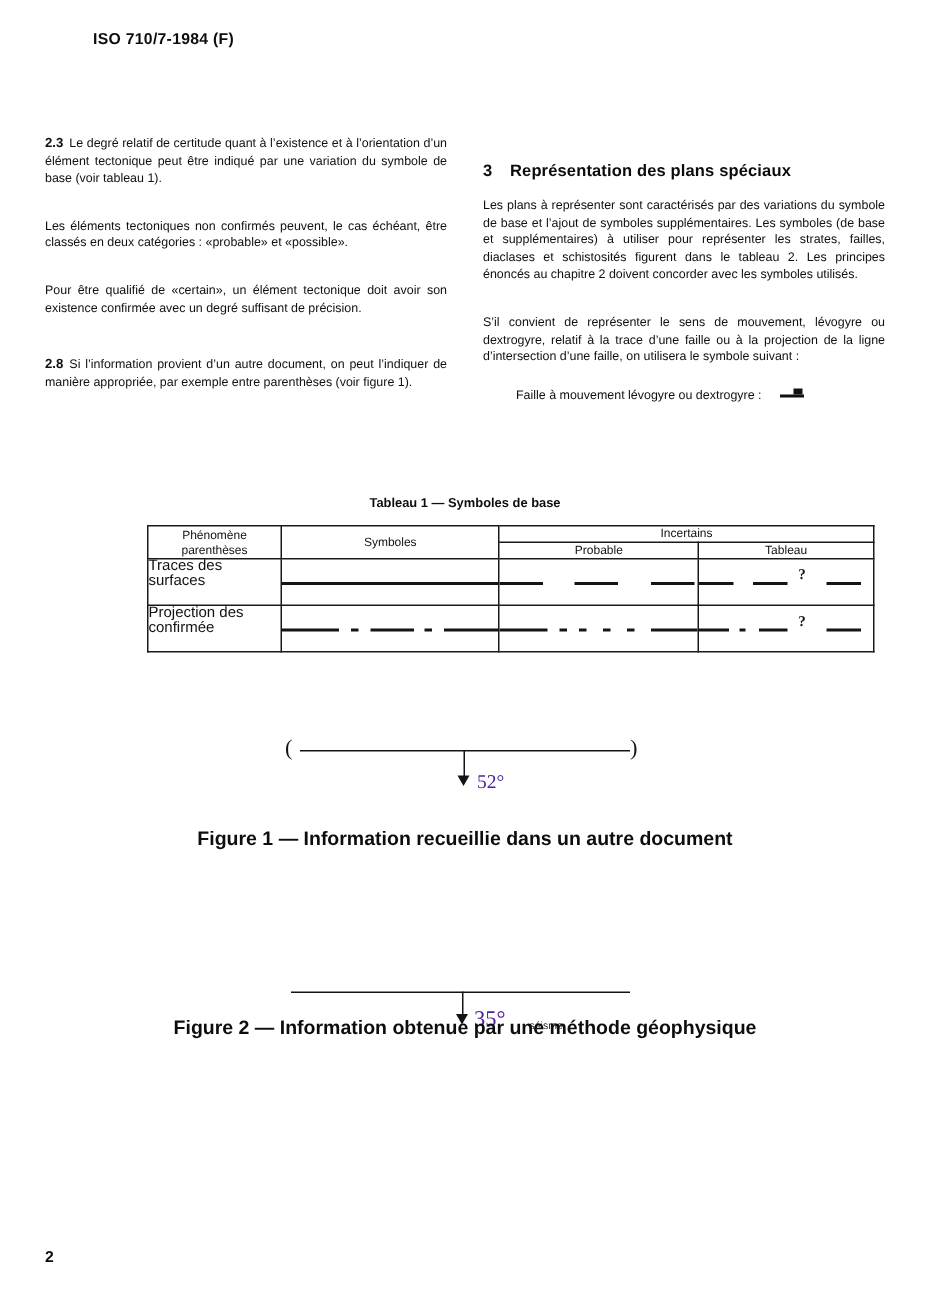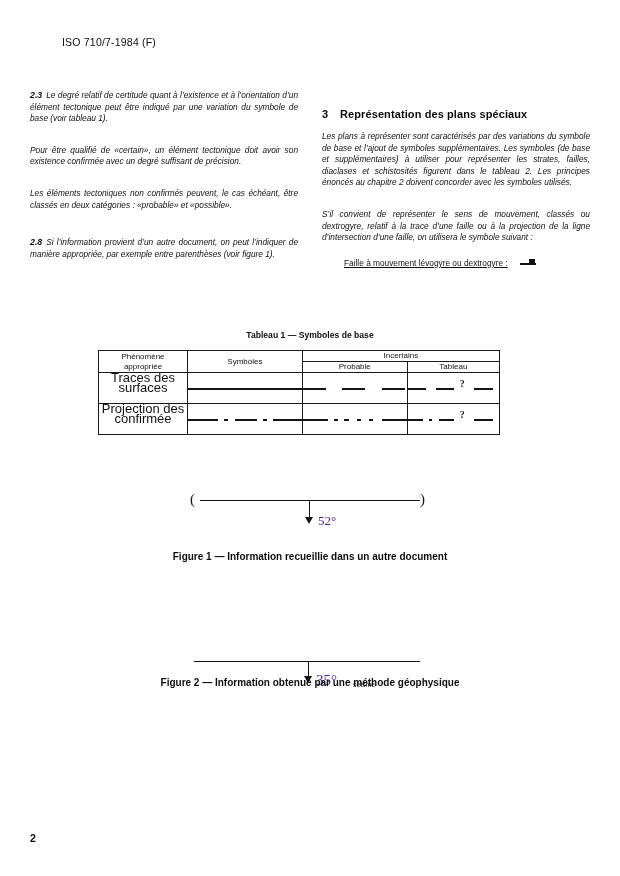--- a/index.html
+++ b/index.html
@@ -15,23 +15,23 @@
     width: 620px;
     height: 876px;
     background: #ffffff;
     overflow: hidden;
     box-sizing: border-box;
   }
   
   .header {
     position: absolute;
     left: 30px;
-    top: 36px;
+    top: 20px;
     font-size: 10.5px;
-    font-weight: normal;
+    font-weight: bold;
     letter-spacing: 0.2px;
     color: #0d0d0d;
     padding-left: 32px;
   }
   
   .columns {
     position: absolute;
     left: 30px;
     top: 90px;
     width: 560px;
@@ -41,21 +41,20 @@
   .col {
     width: 268px;
   }
   .para {
     font-size: 8.3px;
     line-height: 11.6px;
     text-align: justify;
     color: #101010;
     margin: 0 0 12px 0;
     hyphens: manual;
-    font-style: italic;
   }
   .numlabel {
     font-weight: bold;
     font-size: 8.8px;
     margin-right: 4px;
   }
   .section-head {
     font-size: 11px;
     font-weight: bold;
     color: #0b0b0b;
@@ -67,21 +66,20 @@
     width: 18px;
   }
   .sub-line {
     font-size: 8.3px;
     line-height: 11.6px;
     color: #101010;
     margin: 0 0 0 22px;
     display: flex;
     align-items: center;
     gap: 12px;
-    text-decoration: underline;
   }
   .fault-glyph {
     display: inline-block;
     position: relative;
     width: 16px;
     height: 9px;
     vertical-align: middle;
   }
   .fault-glyph .bar {
     position: absolute;
@@ -102,45 +100,45 @@
     top: 330px;
     text-align: center;
     font-size: 8.6px;
     font-weight: bold;
     color: #0d0d0d;
   }
   .tbl-wrap {
     position: absolute;
     left: 98px;
     top: 350px;
-    width: 402px;
+    width: 485px;
   }
   table.symtbl {
     border-collapse: collapse;
     width: 100%;
     font-size: 7.6px;
     color: #111;
   }
   table.symtbl td, table.symtbl th {
     border: 1px solid #1a1a1a;
     padding: 0;
     font-weight: normal;
   }
   .th-c {
     text-align: center;
     font-weight: bold;
     font-size: 8px;
     padding: 4px 2px;
     line-height: 10px;
   }
   .cell-label {
-    text-align: center;
+    text-align: left;
     padding: 5px 4px 5px 6px;
     line-height: 10px;
-    font-size: 13px;
+    font-size: 10px;
     width: 88px;
     vertical-align: top;
   }
   .cell-sym {
     height: 30px;
     vertical-align: middle;
     padding: 0 10px;
   }
   .symrow {
     position: relative;
@@ -213,21 +211,21 @@
     position: absolute;
     left: 163px;
     top: 34px;
     font-size: 7px;
     color: #222;
   }
   .fig-caption {
     position: absolute;
     left: 0; right: 0;
     text-align: center;
-    font-size: 10px;
+    font-size: 13px;
     font-weight: bold;
     color: #0d0d0d;
   }
   .cap1 { top: 551px; }
   .cap2 { top: 677px; }
   
   .pagenum {
     position: absolute;
     left: 30px;
     top: 832px;
@@ -241,54 +239,54 @@
 
 <div class="page">
 
   <div class="header">ISO 710/7-1984 (F)</div>
 
   <div class="columns">
 
     <div class="col">
       <p class="para"><span class="numlabel">2.3</span><span>Le degré relatif de certitude quant à l’existence et à l’orientation d’un élément tectonique peut être indiqué par une variation du symbole de base (voir tableau 1).</span></p>
 
+      <p class="para" style="margin-top:20px">Les éléments tectoniques non confirmés peuvent, le cas échéant, être classés en deux catégories : «probable» et «possible».</p>
+
       <p class="para" style="margin-top:20px">Pour être qualifié de «certain», un élément tectonique doit avoir son existence confirmée avec un degré suffisant de précision.</p>
-
-      <p class="para" style="margin-top:20px">Les éléments tectoniques non confirmés peuvent, le cas échéant, être classés en deux catégories : «probable» et «possible».</p>
 
       <p class="para" style="margin-top:26px"><span class="numlabel">2.8</span><span>Si l’information provient d’un autre document, on peut l’indiquer de manière appropriée, par exemple entre parenthèses (voir figure 1).</span></p>
     </div>
 
     <div class="col">
 
       <div class="section-head"><span class="snum">3</span><span>Représentation des plans spéciaux</span></div>
 
       <p class="para">Les plans à représenter sont caractérisés par des variations du symbole de base et l’ajout de symboles supplémentaires. Les symboles (de base et supplémentaires) à utiliser pour représenter les strates, failles, diaclases et schistosités figurent dans le tableau 2. Les principes énoncés au chapitre 2 doivent concorder avec les symboles utilisés.</p>
 
-      <p class="para" style="margin-top:20px">S’il convient de représenter le sens de mouvement, classés ou dextrogyre, relatif à la trace d’une faille ou à la projection de la ligne d’intersection d’une faille, on utilisera le symbole suivant :</p>
+      <p class="para" style="margin-top:20px">S’il convient de représenter le sens de mouvement, lévogyre ou dextrogyre, relatif à la trace d’une faille ou à la projection de la ligne d’intersection d’une faille, on utilisera le symbole suivant :</p>
 
       <div class="sub-line" style="margin-top:14px">
         <span>Faille à mouvement lévogyre ou dextrogyre :</span>
         <span class="fault-glyph">
           <span class="bar"></span>
           <span class="half"></span>
         </span>
       </div>
     </div>
   </div>
 
   <div class="table-caption">Tableau 1  —  Symboles de base</div>
 
   <div class="tbl-wrap">
     <table class="symtbl">
       <thead>
         <tr>
           <th class="th-c" rowspan="2">
             <div>Phénomène</div>
-            <div>appropriée</div>
+            <div>parenthèses</div>
           </th>
           <th class="th-c" rowspan="2">Symboles</th>
           <th class="th-c" colspan="2">Incertains</th>
         </tr>
         <tr>
           <th class="th-c" style="font-weight:normal;">Probable</th>
           <th class="th-c" style="font-weight:normal;">Tableau</th>
         </tr>
       </thead>
       <tbody>

